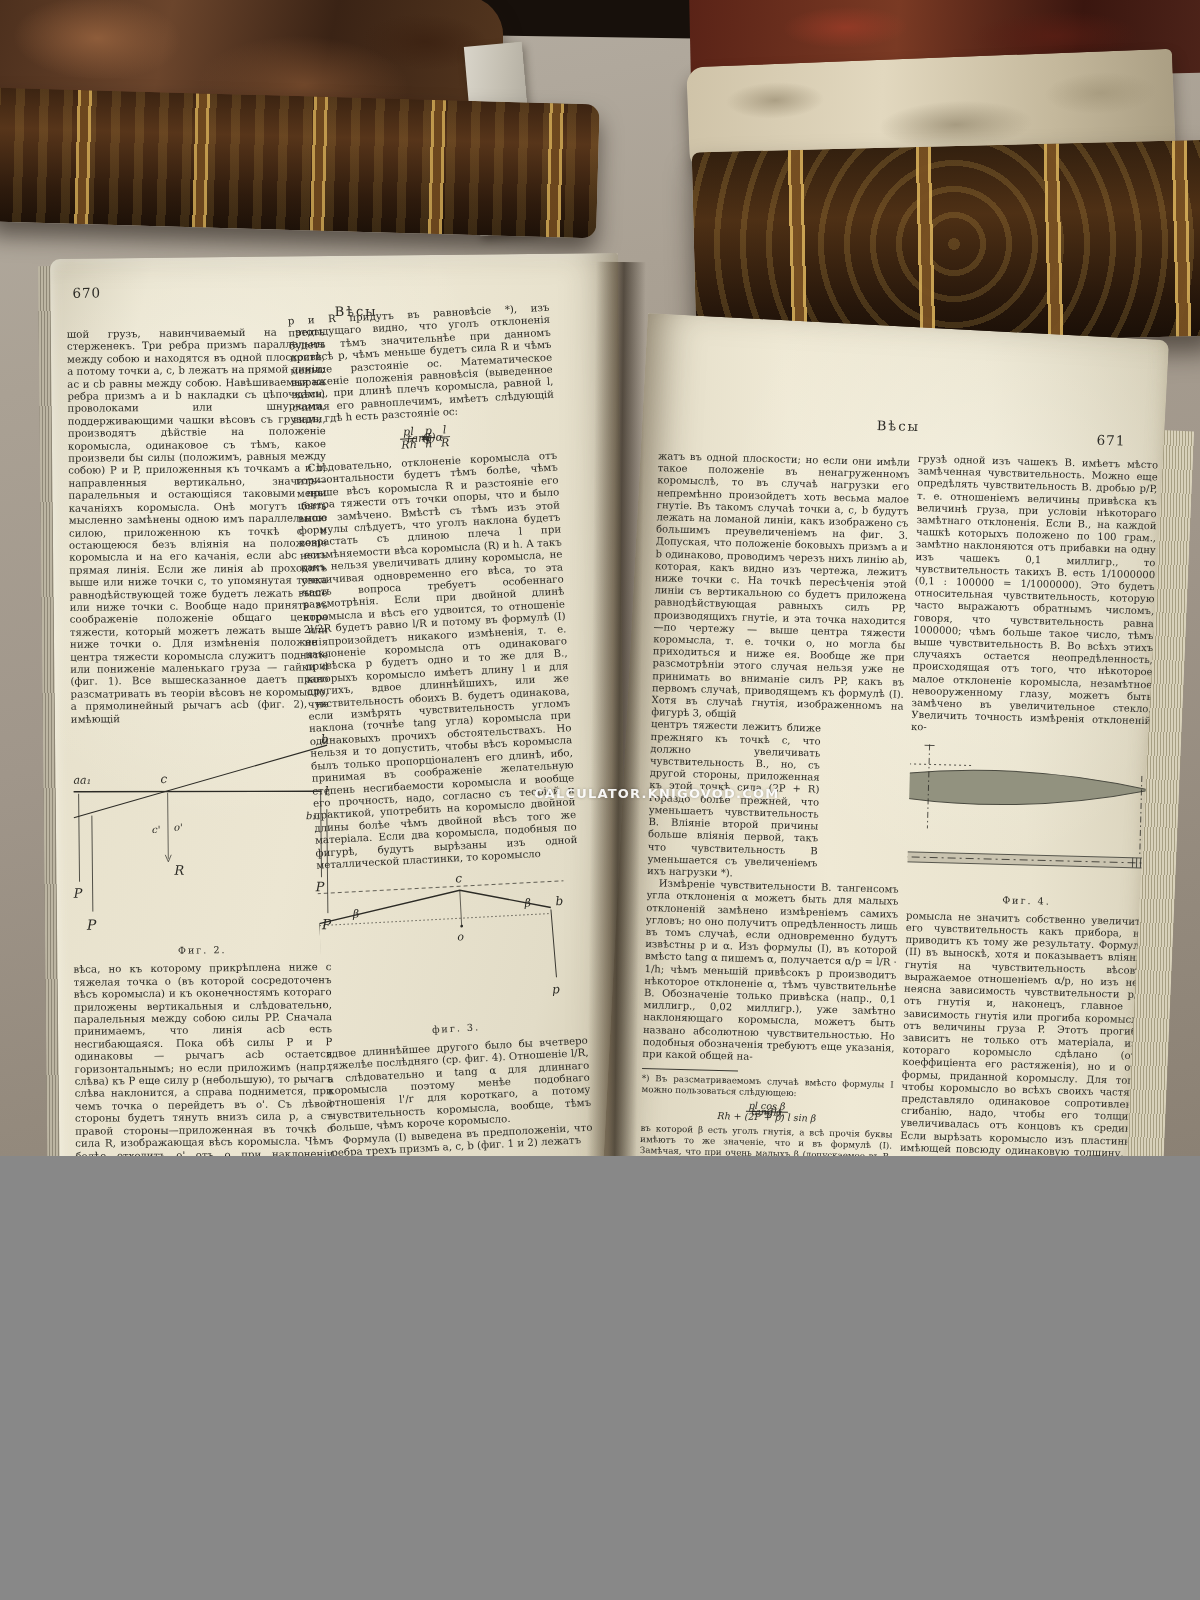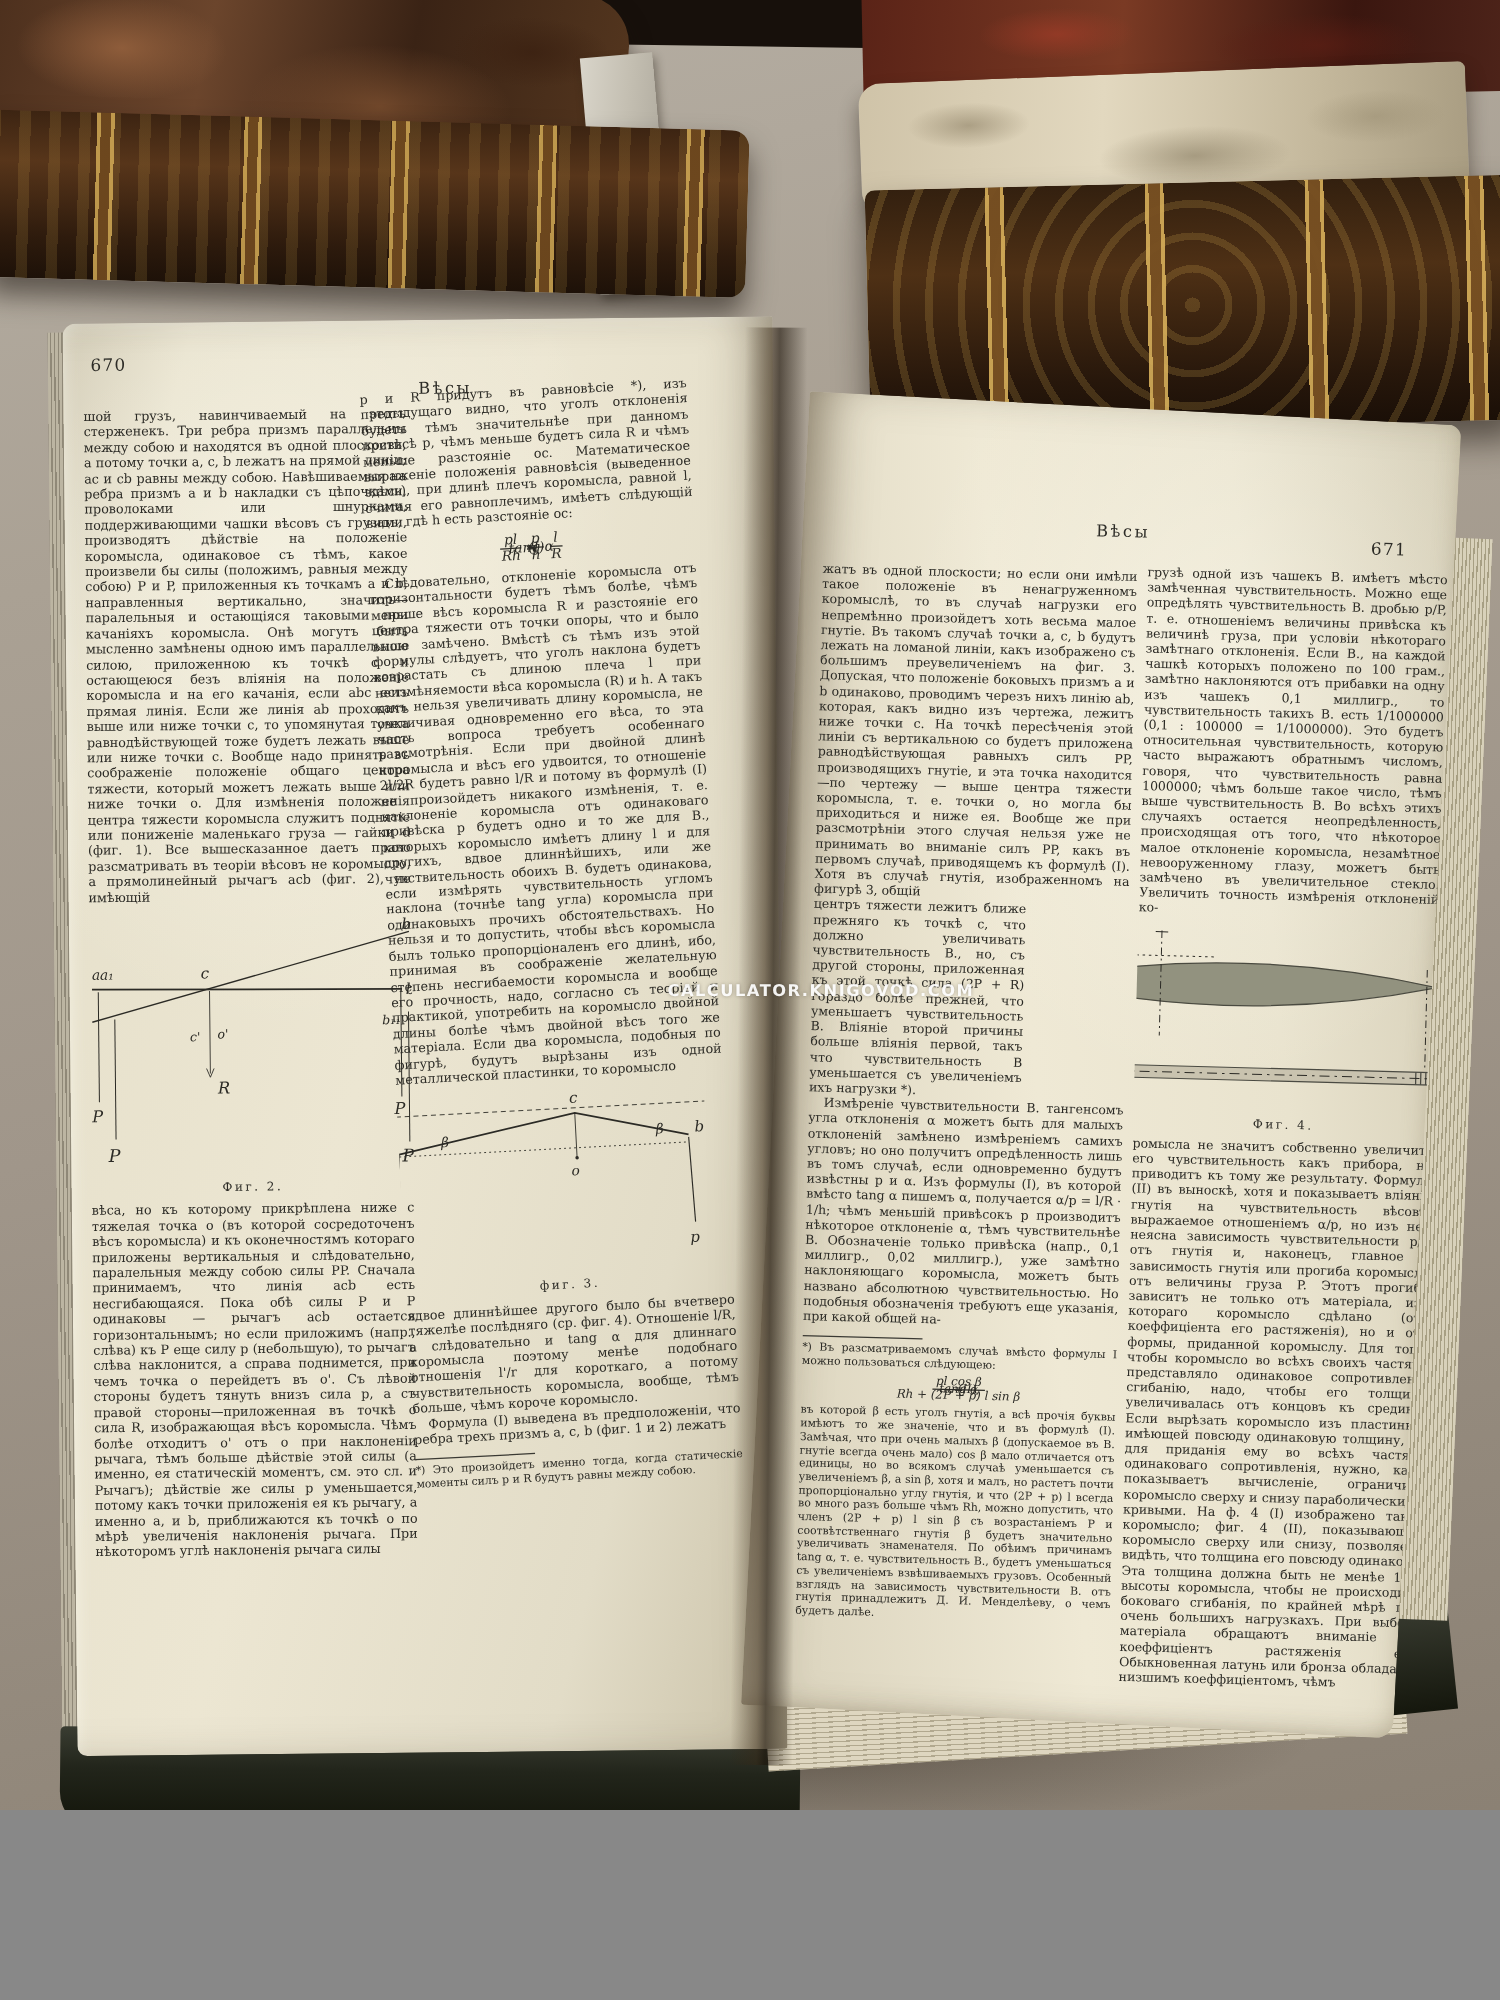--- a/index.html
+++ b/index.html
@@ -1,16 +1,16 @@
 <!DOCTYPE html>
 <html><head>
 <meta charset="utf-8">
 <style>
   html,body{margin:0;padding:0;background:#888;}
-  .scene{position:relative;width:1200px;height:1448px;overflow:hidden;
+  .scene{position:relative;width:1200px;height:1156px;overflow:hidden;
     background:linear-gradient(168deg,#b6afa4 0%,#aaa194 28%,#a0968a 55%,#948a7d 80%,#8b8174 100%);
     font-family:"DejaVu Serif",serif;}
   .scene *{position:absolute;box-sizing:border-box;}
 
   
   .shelf-line{left:-10px;top:-6px;width:775px;height:40px;background:#17100b;transform:rotate(.8deg);}
   .bookA{left:-18px;top:-12px;width:520px;height:158px;transform:rotate(2deg);border-radius:10px 40px 26px 12px;
     background:
       radial-gradient(ellipse 120px 60px at 22% 35%,rgba(150,98,62,.85) 0%,rgba(150,98,62,0) 70%),
       radial-gradient(ellipse 150px 70px at 62% 60%,rgba(125,80,48,.8) 0%,rgba(125,80,48,0) 70%),

